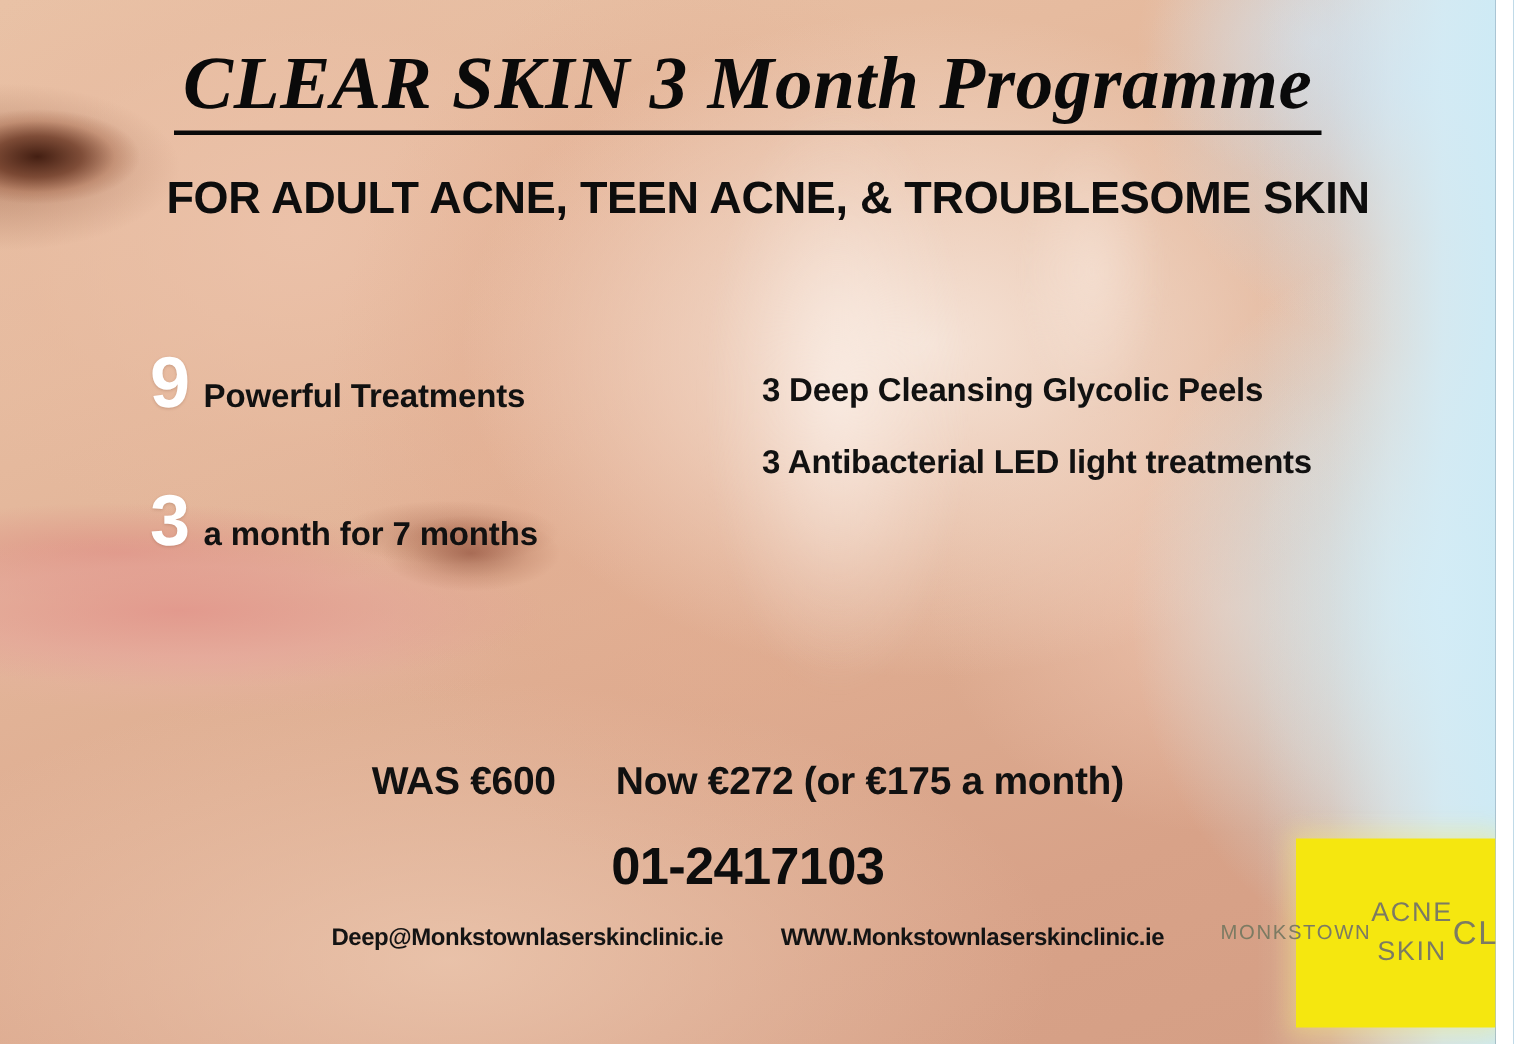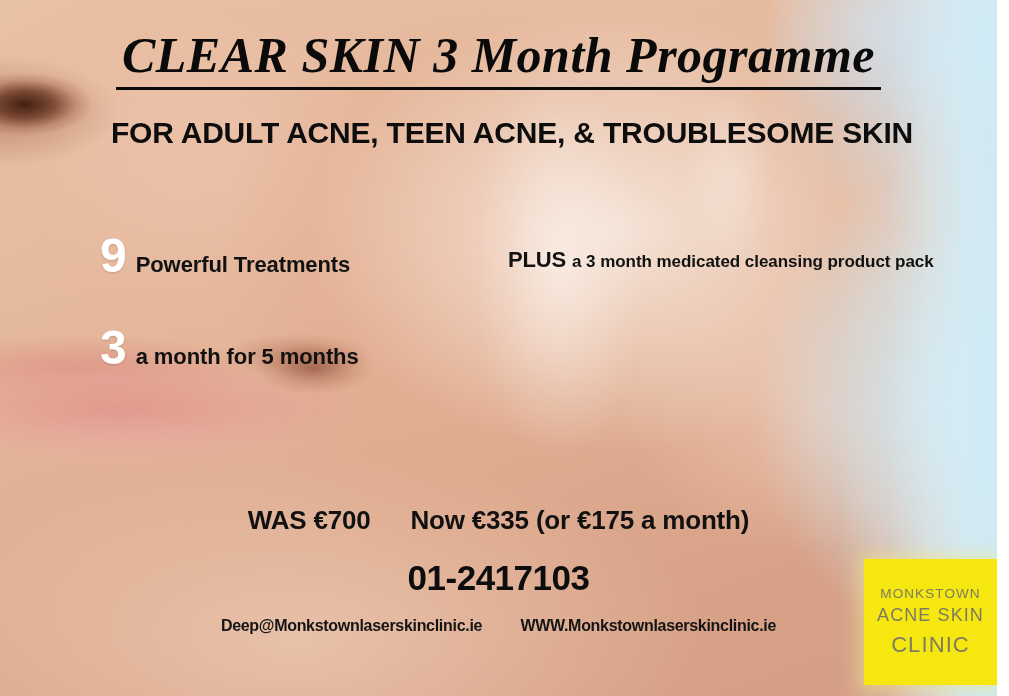--- a/index.html
+++ b/index.html
@@ -207,21 +207,21 @@
   
   .logo {
     position: absolute;
     left: 864px;
     top: 559px;
     width: 133px;
     height: 126px;
     background: #f5e70f;
     box-shadow: 0 0 14px 5px rgba(246,235,120,0.45);
     display: flex;
-    flex-direction: column;
+    flex-direction: row;
     align-items: center;
     justify-content: center;
     text-align: center;
   }
   .logo-line {
     color: #7c7b63;
     font-weight: normal;
     letter-spacing: 1.1px;
     line-height: 1.42;
   }
@@ -249,35 +249,33 @@
 
     <div class="subtitle">FOR ADULT ACNE, TEEN ACNE, &amp; TROUBLESOME SKIN</div>
 
     <div class="stats">
       <div class="stat-row">
         <span class="stat-num">9</span>
         <span class="stat-text">Powerful Treatments</span>
       </div>
       <div class="stat-row">
         <span class="stat-num">3</span>
-        <span class="stat-text">a month for 5 months</span>
+        <span class="stat-text">a month for 7 months</span>
       </div>
     </div>
 
     <div class="treatments">
-      <div class="treat-item">
-        <span class="treat-plus-lead">PLUS</span>
-        <span class="treat-plus-rest">a 3 month medicated cleansing product pack</span>
-      </div>
+      <div class="treat-item">3 Deep Cleansing Glycolic Peels</div>
+      <div class="treat-item">3 Antibacterial LED light treatments</div>
     </div>
 
     <div class="pricing">
-      <span>WAS €700</span>
+      <span>WAS €600</span>
       <span class="gap"></span>
-      <span>Now €335 (or €175 a month)</span>
+      <span>Now €272 (or €175 a month)</span>
     </div>
 
     <div class="phone">01-2417103</div>
 
     <div class="contact">
       <span>Deep@Monkstownlaserskinclinic.ie</span>
       <span class="gap"></span>
       <span>WWW.Monkstownlaserskinclinic.ie</span>
     </div>
 

